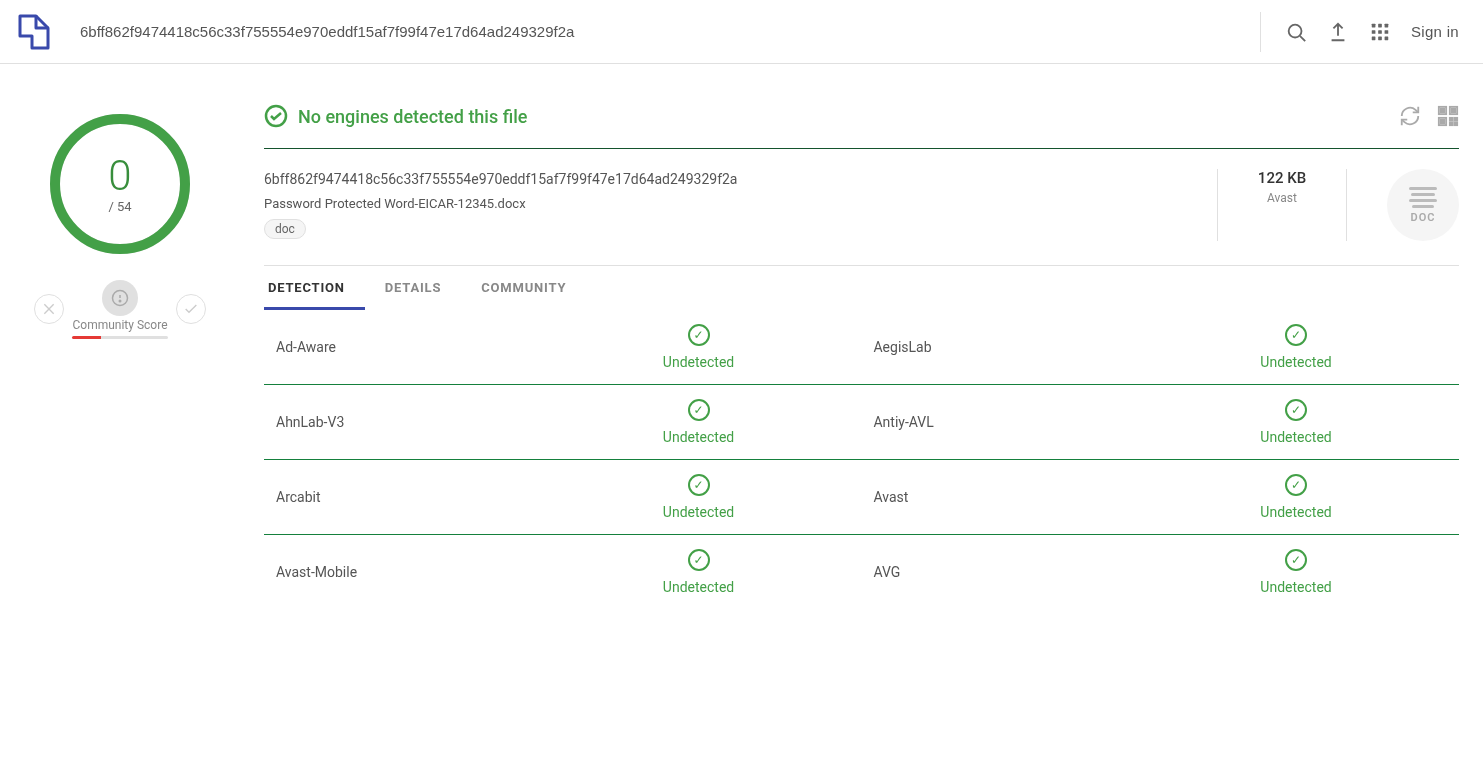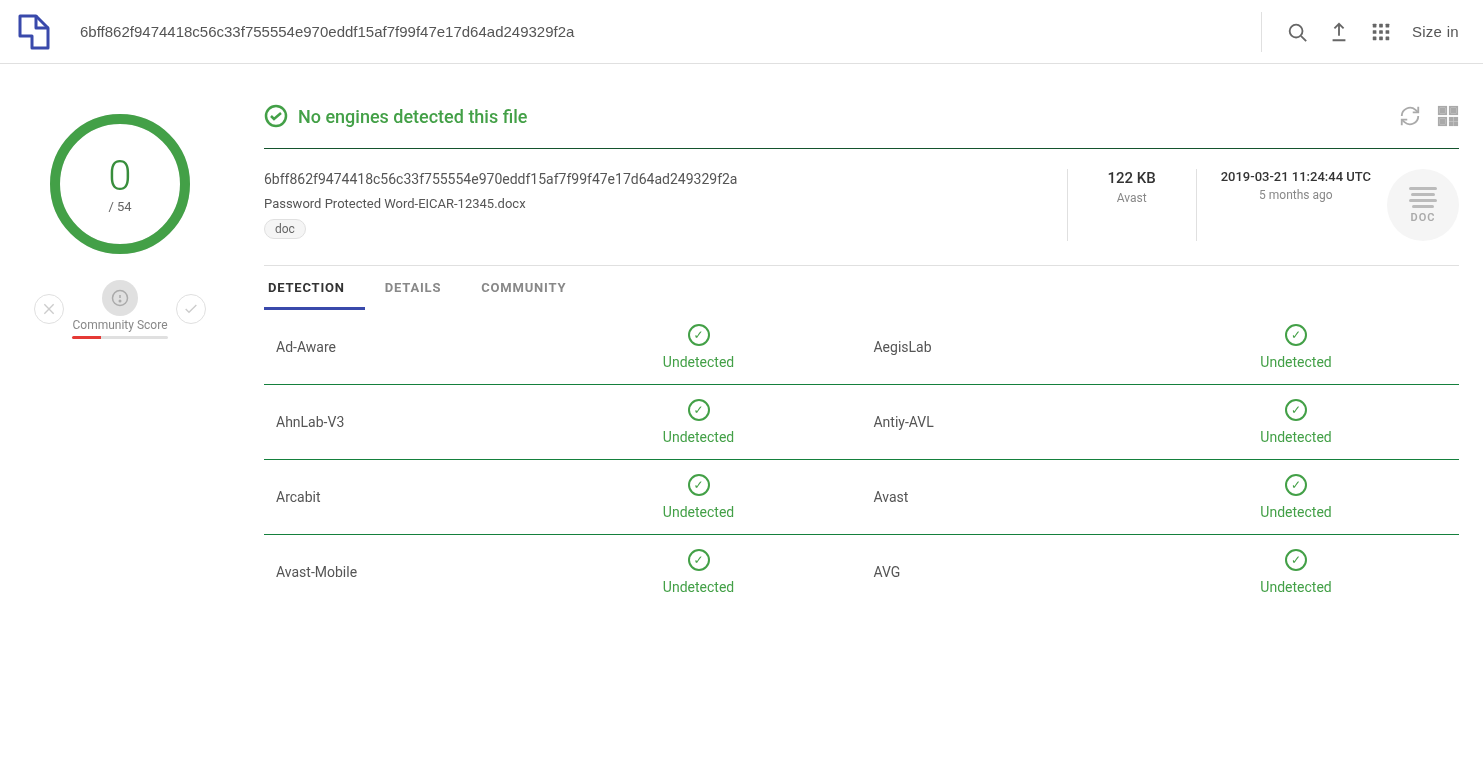--- a/index.html
+++ b/index.html
@@ -396,21 +396,21 @@
         <rect x="10" y="3" width="4" height="4" rx="0.5"></rect>
         <rect x="17" y="3" width="4" height="4" rx="0.5"></rect>
         <rect x="3" y="10" width="4" height="4" rx="0.5"></rect>
         <rect x="10" y="10" width="4" height="4" rx="0.5"></rect>
         <rect x="17" y="10" width="4" height="4" rx="0.5"></rect>
         <rect x="3" y="17" width="4" height="4" rx="0.5"></rect>
         <rect x="10" y="17" width="4" height="4" rx="0.5"></rect>
         <rect x="17" y="17" width="4" height="4" rx="0.5"></rect>
       </svg>
     </button>
-    <button class="sign-in-btn">Size in</button>
+    <button class="sign-in-btn">Sign in</button>
   </div>
 </div>
 
 <div class="main">
 
   <div class="score-panel">
     <div class="donut-container">
       <svg viewBox="0 0 160 160">
 
         <circle cx="80" cy="80" r="65" fill="none" stroke="#e0e0e0" stroke-width="10"></circle>
@@ -499,24 +499,20 @@
 
       <div class="file-meta-divider"></div>
 
       <div class="file-meta-item">
         <div class="file-meta-value">122 KB</div>
         <div class="file-meta-label">Avast</div>
       </div>
 
       <div class="file-meta-divider"></div>
 
-      <div class="file-meta-item">
-        <div class="file-meta-value" style="font-size:13px;">2019-03-21 11:24:44 UTC</div>
-        <div class="file-meta-label">5 months ago</div>
-      </div>
 
       <div class="file-doc-icon">
         <div class="file-doc-lines">
           <div class="file-doc-line" style="width:28px;"></div>
           <div class="file-doc-line" style="width:24px;"></div>
           <div class="file-doc-line" style="width:28px;"></div>
           <div class="file-doc-line" style="width:22px;"></div>
         </div>
         <div class="file-doc-label">DOC</div>
       </div>

